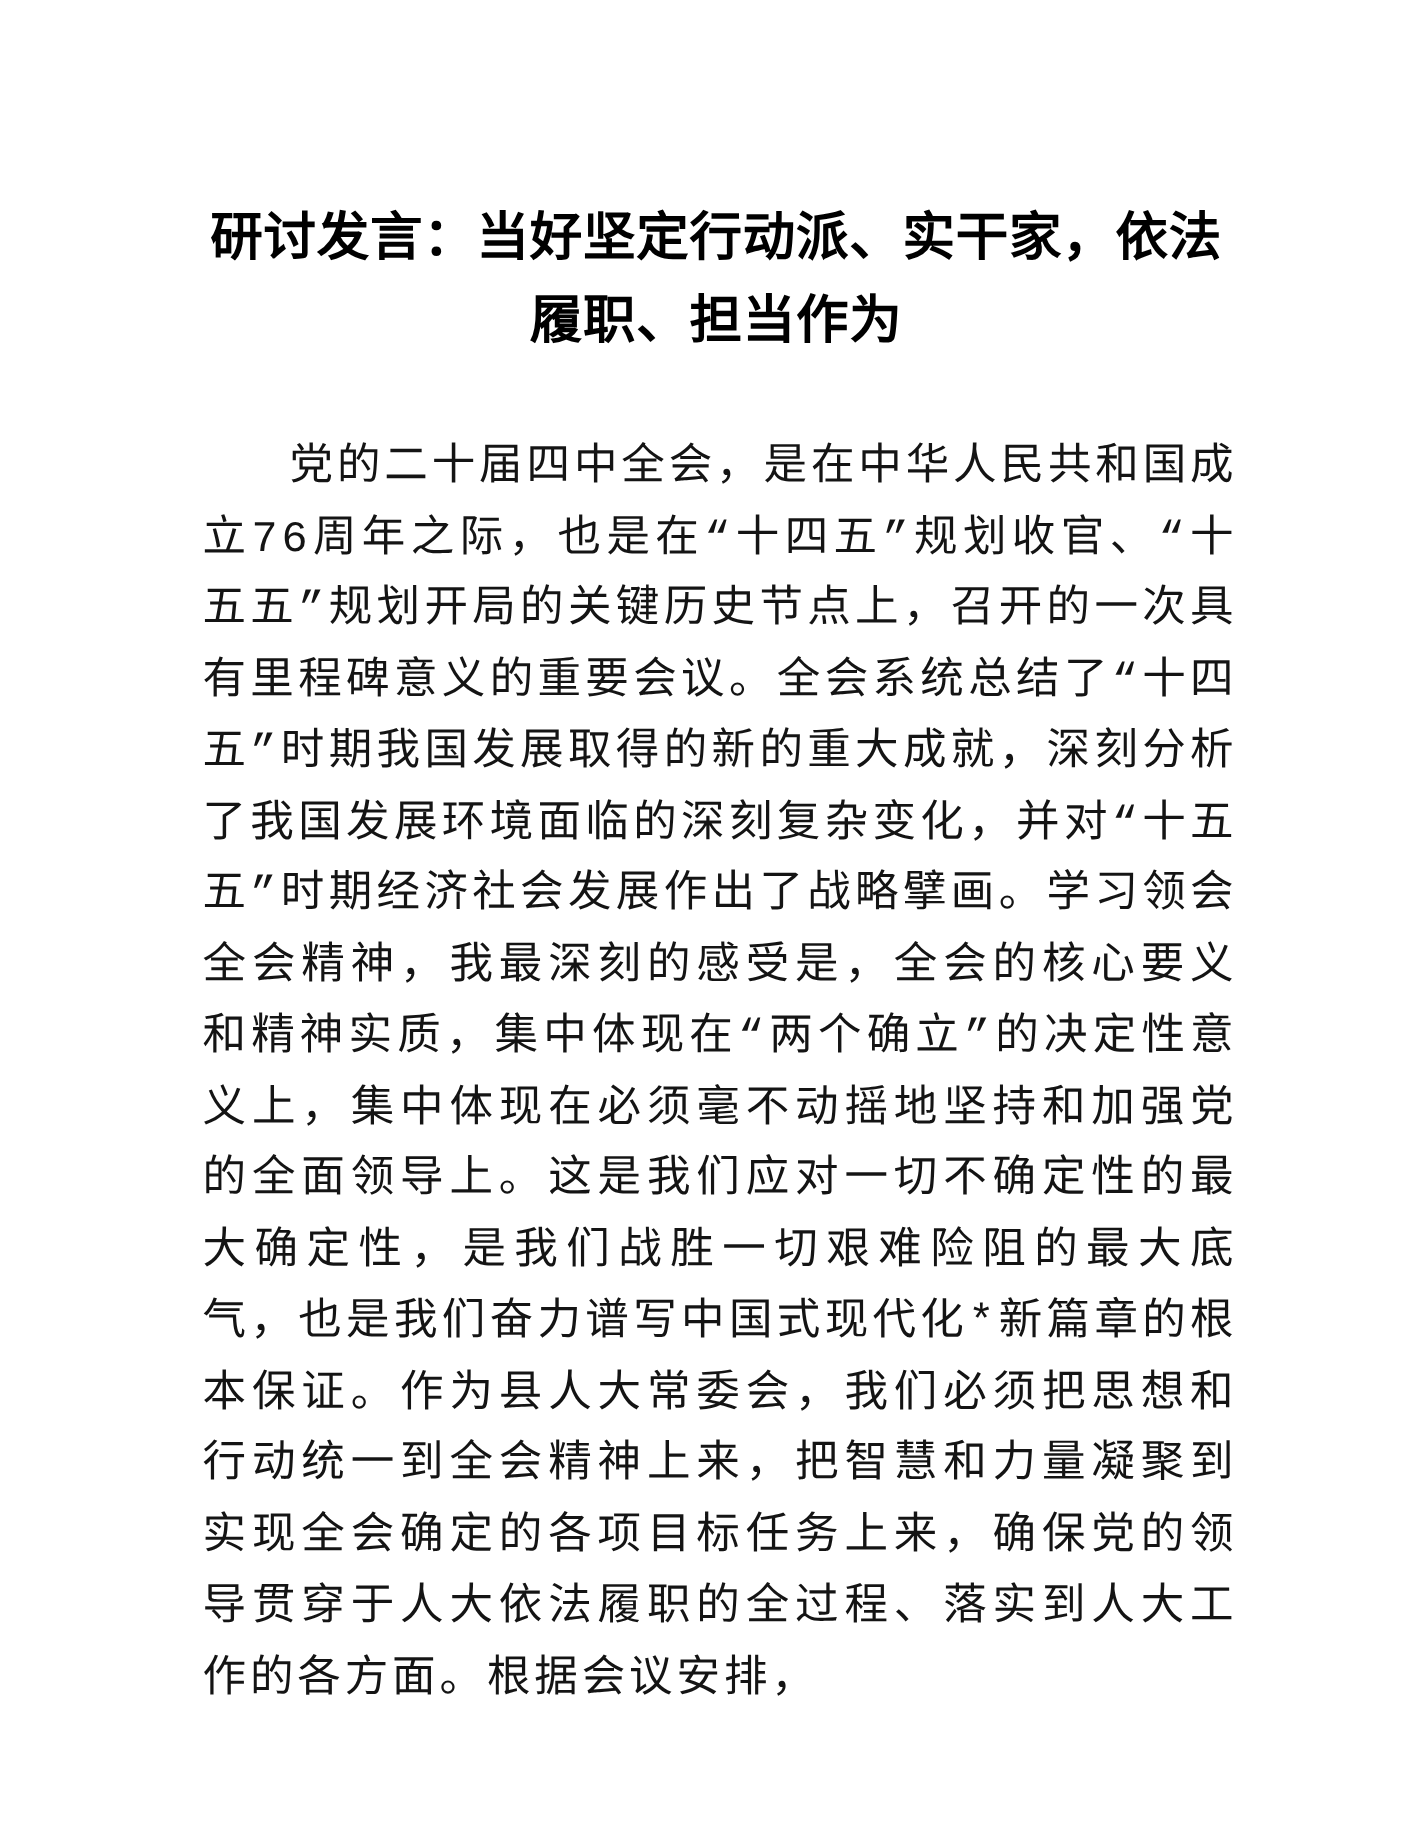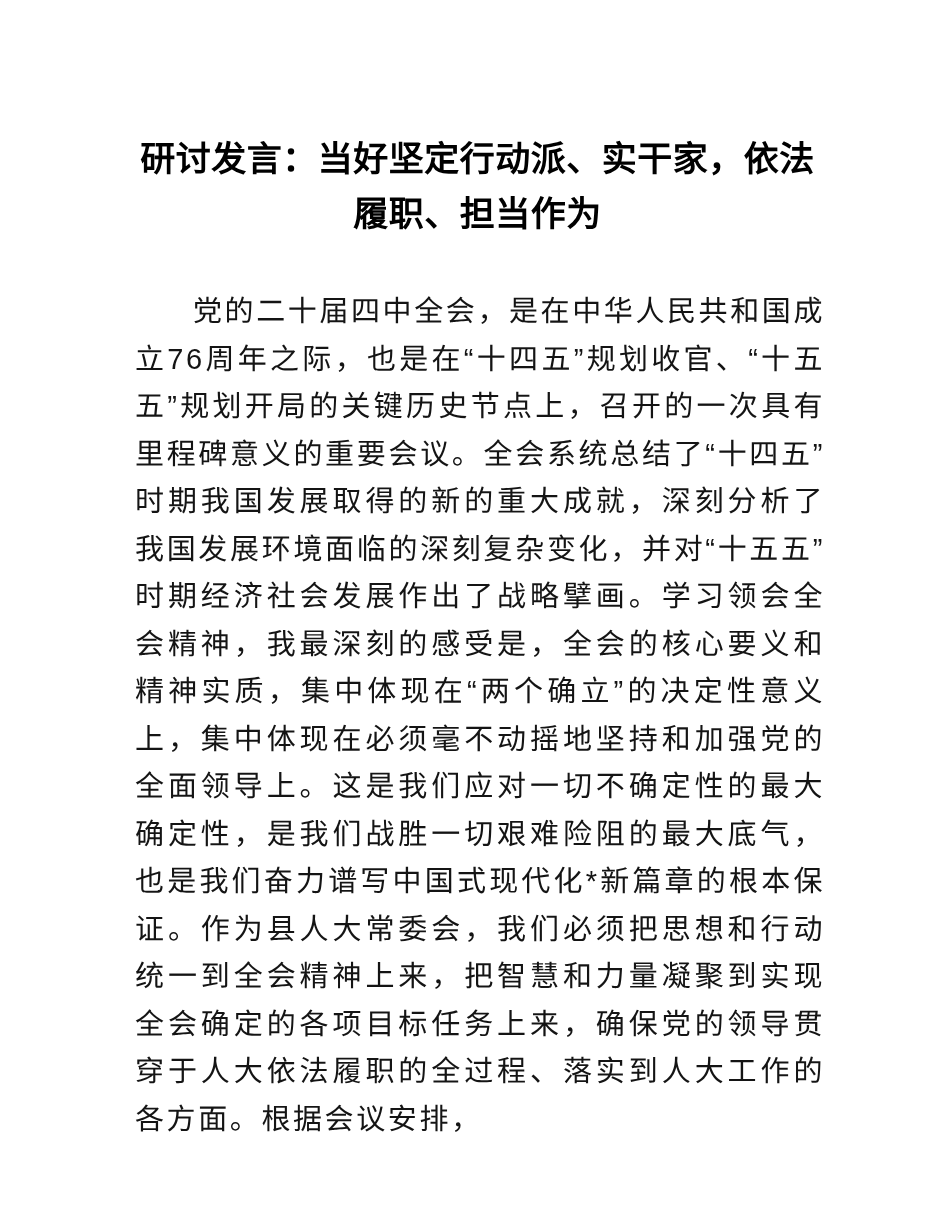--- a/index.html
+++ b/index.html
@@ -61,21 +61,21 @@
 
   .para {
     font-size: 29px;
     line-height: 47.5px;
     letter-spacing: 2.6px;
     text-indent: 58px;
     text-align: justify;
     text-justify: inter-character;
     color: #141414;
     margin: 0;
-    font-family: Liberation Sans, sans-serif;
+    font-family: Liberation Mono, monospace;
     word-break: break-all;
   }
 </style>
 </head>
 <body>
 
 <div class="page">
 
   <h1 class="doc-title">研讨发言：当好坚定行动派、实干家，依法履职、担当作为</h1>
 

